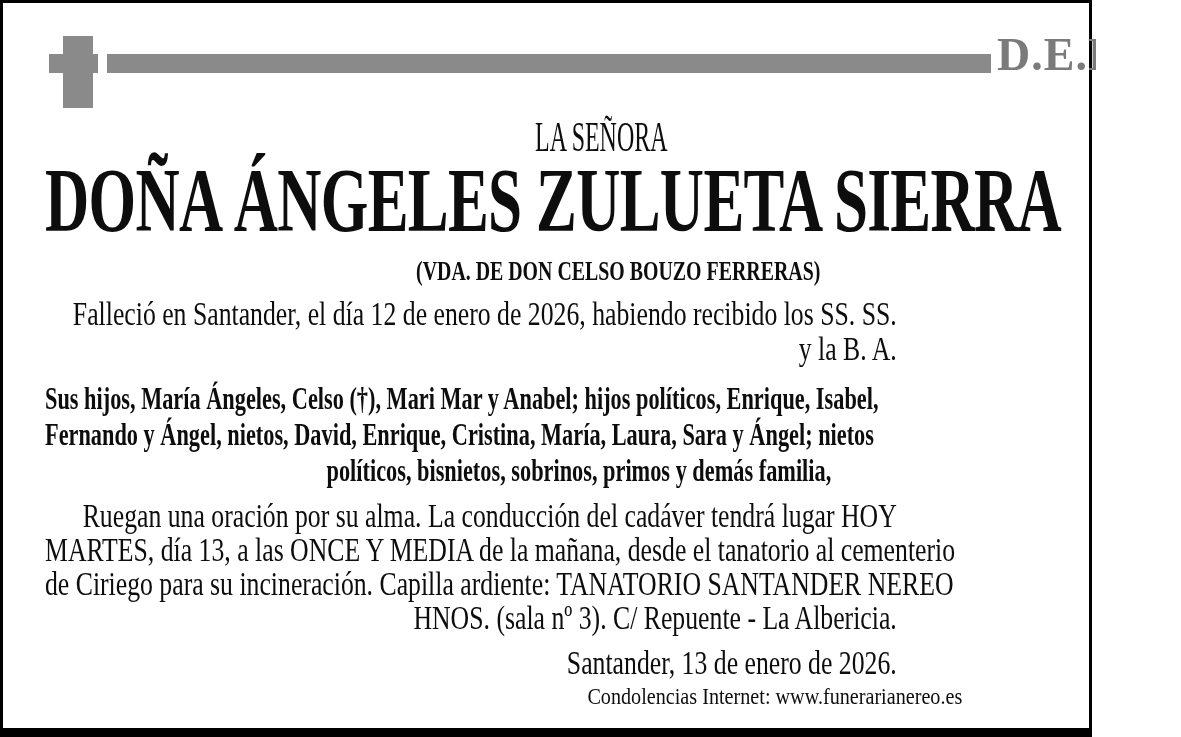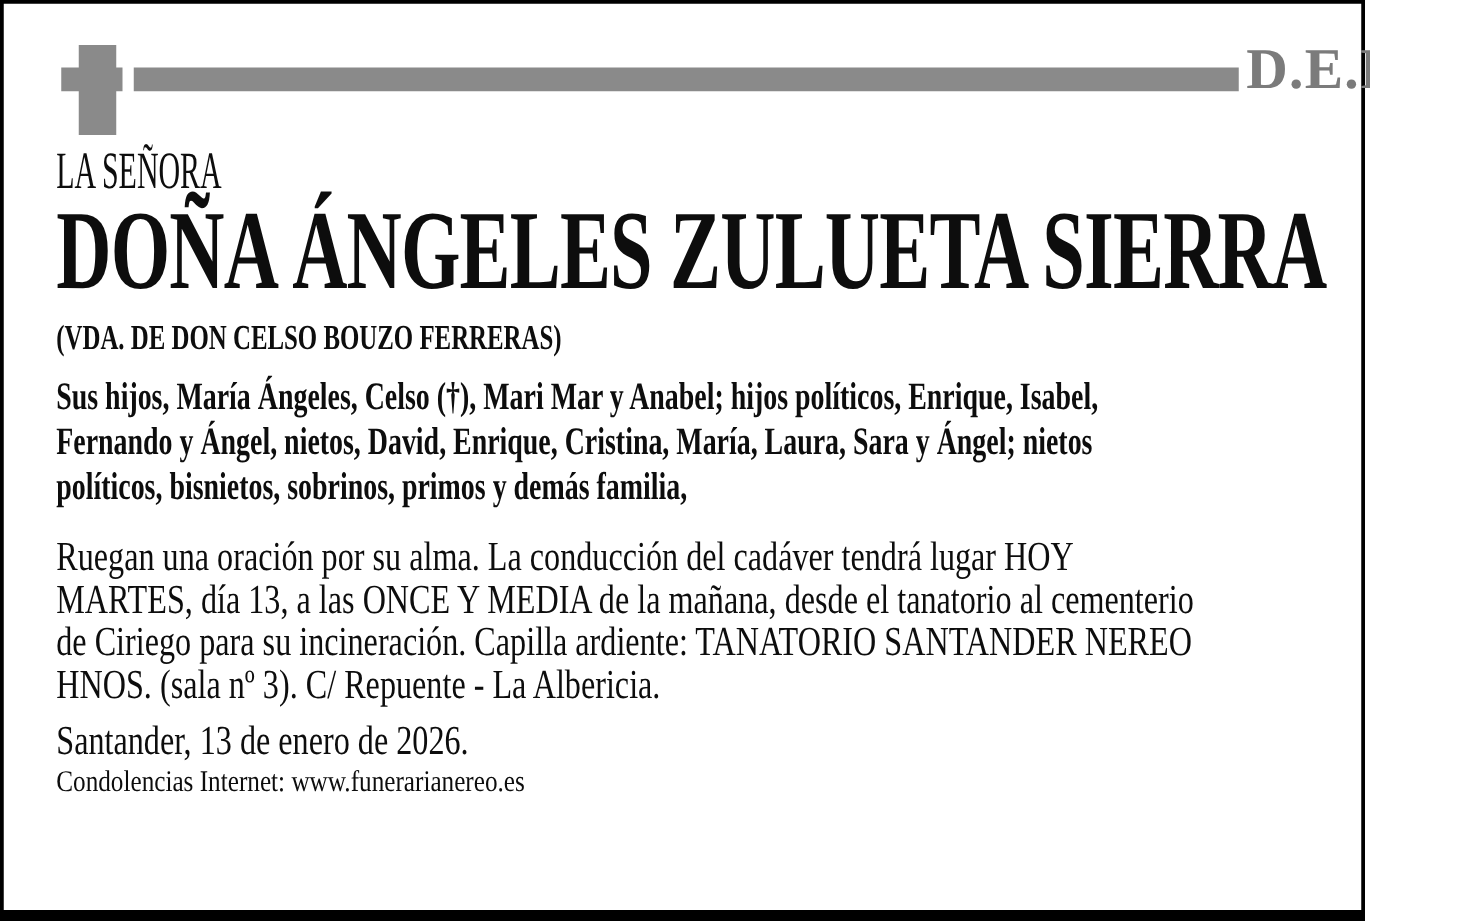--- a/index.html
+++ b/index.html
@@ -11,32 +11,32 @@
     position:absolute;left:0;top:0;right:4px;bottom:0;
     border:3px solid var(--frame,#000);border-bottom-width:9px;pointer-events:none;
   }
   .cross-v{position:absolute;left:63px;top:36px;width:30px;height:72px;background:var(--accent,#8a8a8a);}
   .cross-h{position:absolute;left:49px;top:54px;width:49px;height:19px;background:var(--accent,#8a8a8a);}
   .rule{position:absolute;left:107px;top:54px;width:884px;height:19px;background:var(--accent,#8a8a8a);}
   .dep{
     position:absolute;left:997px;top:32px;font-size:46px;font-weight:bold;line-height:1;
     color:var(--dep,#7b7b7b);letter-spacing:1px;white-space:nowrap;
   }
-  .content{position:absolute;left:45px;top:116px;width:1092px;}
+  .content{position:absolute;left:45px;top:116px;width:1092px;text-align:right;}
   .nw{white-space:nowrap;transform-origin:0 50%;}
   .pre-title{font-size:42px;line-height:42px;transform:scaleX(.57);}
   .name{
     margin:2px 0 0;font-size:90px;font-weight:bold;line-height:81px;
     letter-spacing:-1px;transform:scaleX(.68);
   }
   .widow{margin-top:16px;font-size:28px;font-weight:bold;line-height:28px;transform:scaleX(.71);}
   .para{margin:0;}
   .para-death{margin-top:12px;}
   .para-family{margin-top:14px;}
-  .para-details{margin-top:22px;}
+  .para-details{margin-top:10px;}
   .regular .line{font-size:33px;line-height:35px;transform:scaleX(.78);}
   .bold .line{font-size:31px;font-weight:bold;line-height:36px;transform:scaleX(.72);}
   .para-details .line{line-height:34px;}
   .date-line{margin-top:11px;font-size:33px;line-height:34px;transform:scaleX(.78);}
   .condolences{margin-top:3px;font-size:24px;line-height:26px;transform:scaleX(.84);}
 </style>
 </head>
 <body>
 
 <div class="page">
@@ -45,20 +45,24 @@
   <span class="cross-v"></span>
   <span class="cross-h"></span>
   <div class="rule"></div>
   <div class="dep">D.E.P.</div>
 
   <div class="content">
     <div class="pre-title nw">LA SEÑORA</div>
     <h1 class="name nw">DOÑA ÁNGELES ZULUETA SIERRA</h1>
     <div class="widow nw">(VDA. DE DON CELSO BOUZO FERRERAS)</div>
 
+    <div class="para para-death regular">
+      <div class="line nw">Falleció en Santander, el día 12 de enero de 2026, habiendo recibido los SS. SS.</div>
+      <div class="line nw">y la B. A.</div>
+    </div>
 
     <div class="para para-family bold">
       <div class="line nw">Sus hijos, María Ángeles, Celso (†), Mari Mar y Anabel; hijos políticos, Enrique, Isabel,</div>
       <div class="line nw">Fernando y Ángel, nietos, David, Enrique, Cristina, María, Laura, Sara y Ángel; nietos</div>
       <div class="line nw">políticos, bisnietos, sobrinos, primos y demás familia,</div>
     </div>
 
     <div class="para para-details regular">
       <div class="line nw">Ruegan una oración por su alma. La conducción del cadáver tendrá lugar HOY</div>
       <div class="line nw">MARTES, día 13, a las ONCE Y MEDIA de la mañana, desde el tanatorio al cementerio</div>

